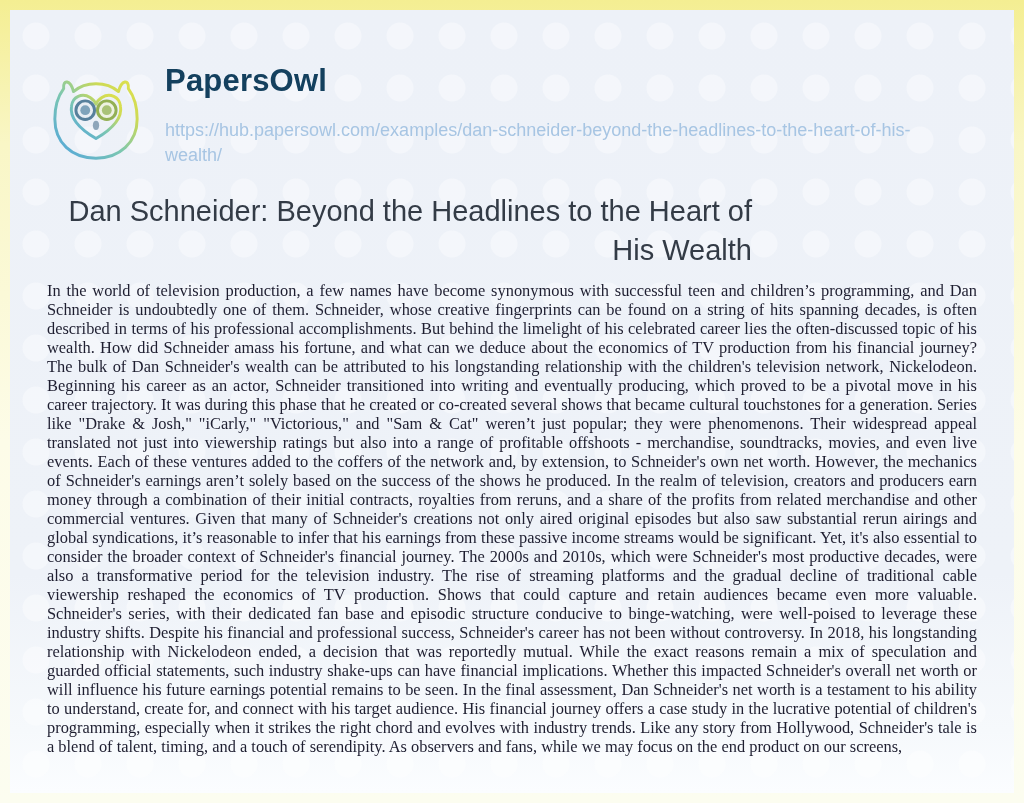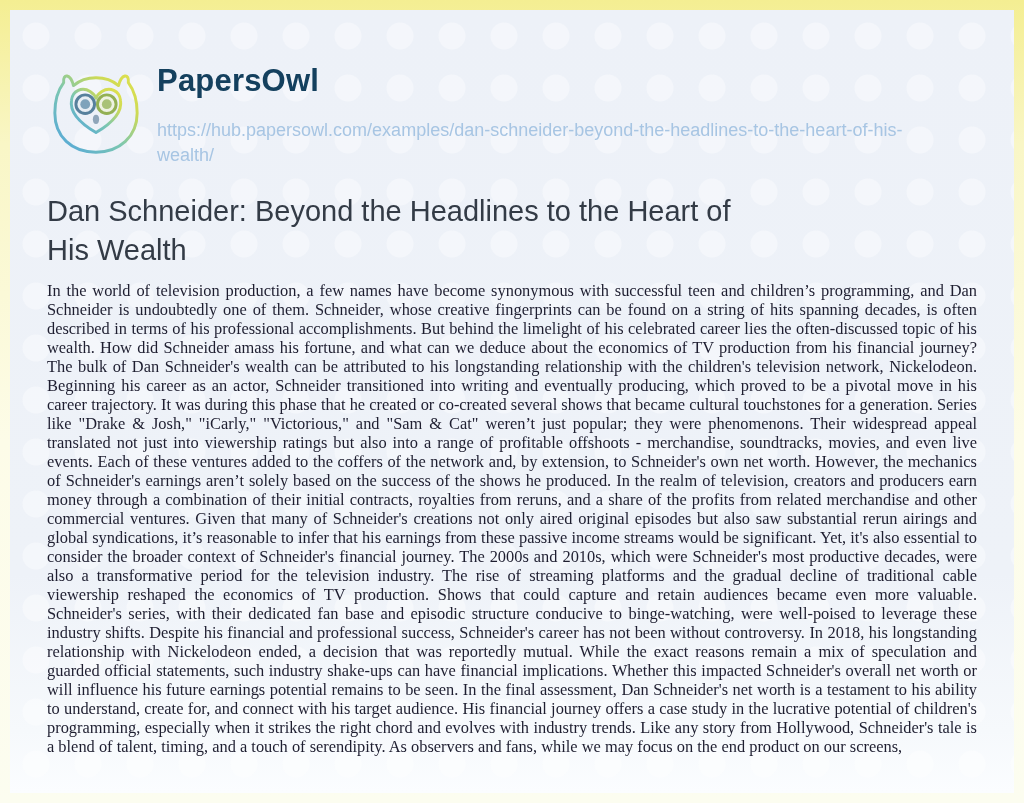--- a/index.html
+++ b/index.html
@@ -14,36 +14,36 @@
   }
   .content{
     width:100%; height:100%;
     padding:48px 37px 0 37px;
     background-image:
       radial-gradient(circle, rgba(255,255,255,.38) 0 13px, rgba(255,255,255,0) 14px),
       linear-gradient(180deg,#edf1f8 0%, #eef2f8 72%, #f6f9fc 92%, #fbfdff 100%);
     background-size:52px 52px, 100% 100%;
   }
   .header{
-    display:flex; align-items:center; gap:12px;
+    display:flex; align-items:flex-end; gap:20px;
   }
   .logo{ width:98px; height:98px; flex:0 0 auto; }
   .brand-col{ padding-top:5px; }
   .brand{
     font-size:31px; font-weight:bold; color:#14405e; letter-spacing:.2px;
     line-height:36px;
   }
   .url{
     margin-top:19px; max-width:788px;
     font-size:18px; line-height:25px; color:#a7c5e3;
     overflow-wrap:break-word;
   }
   .title{
     margin-top:24px; max-width:705px;
-    font-size:29px; line-height:39px; font-weight:400; color:#333b46;
+    font-size:29px; line-height:39px; font-weight:400; color:#333b46;text-align:right;
   }
   .body-text{
     margin-top:11px; width:930px;
     font-family:Liberation Serif, serif;
     font-size:16.4px; line-height:19px; color:#1e1e30;
     text-align:justify;
   }
 </style>
 </head>
 <body>

